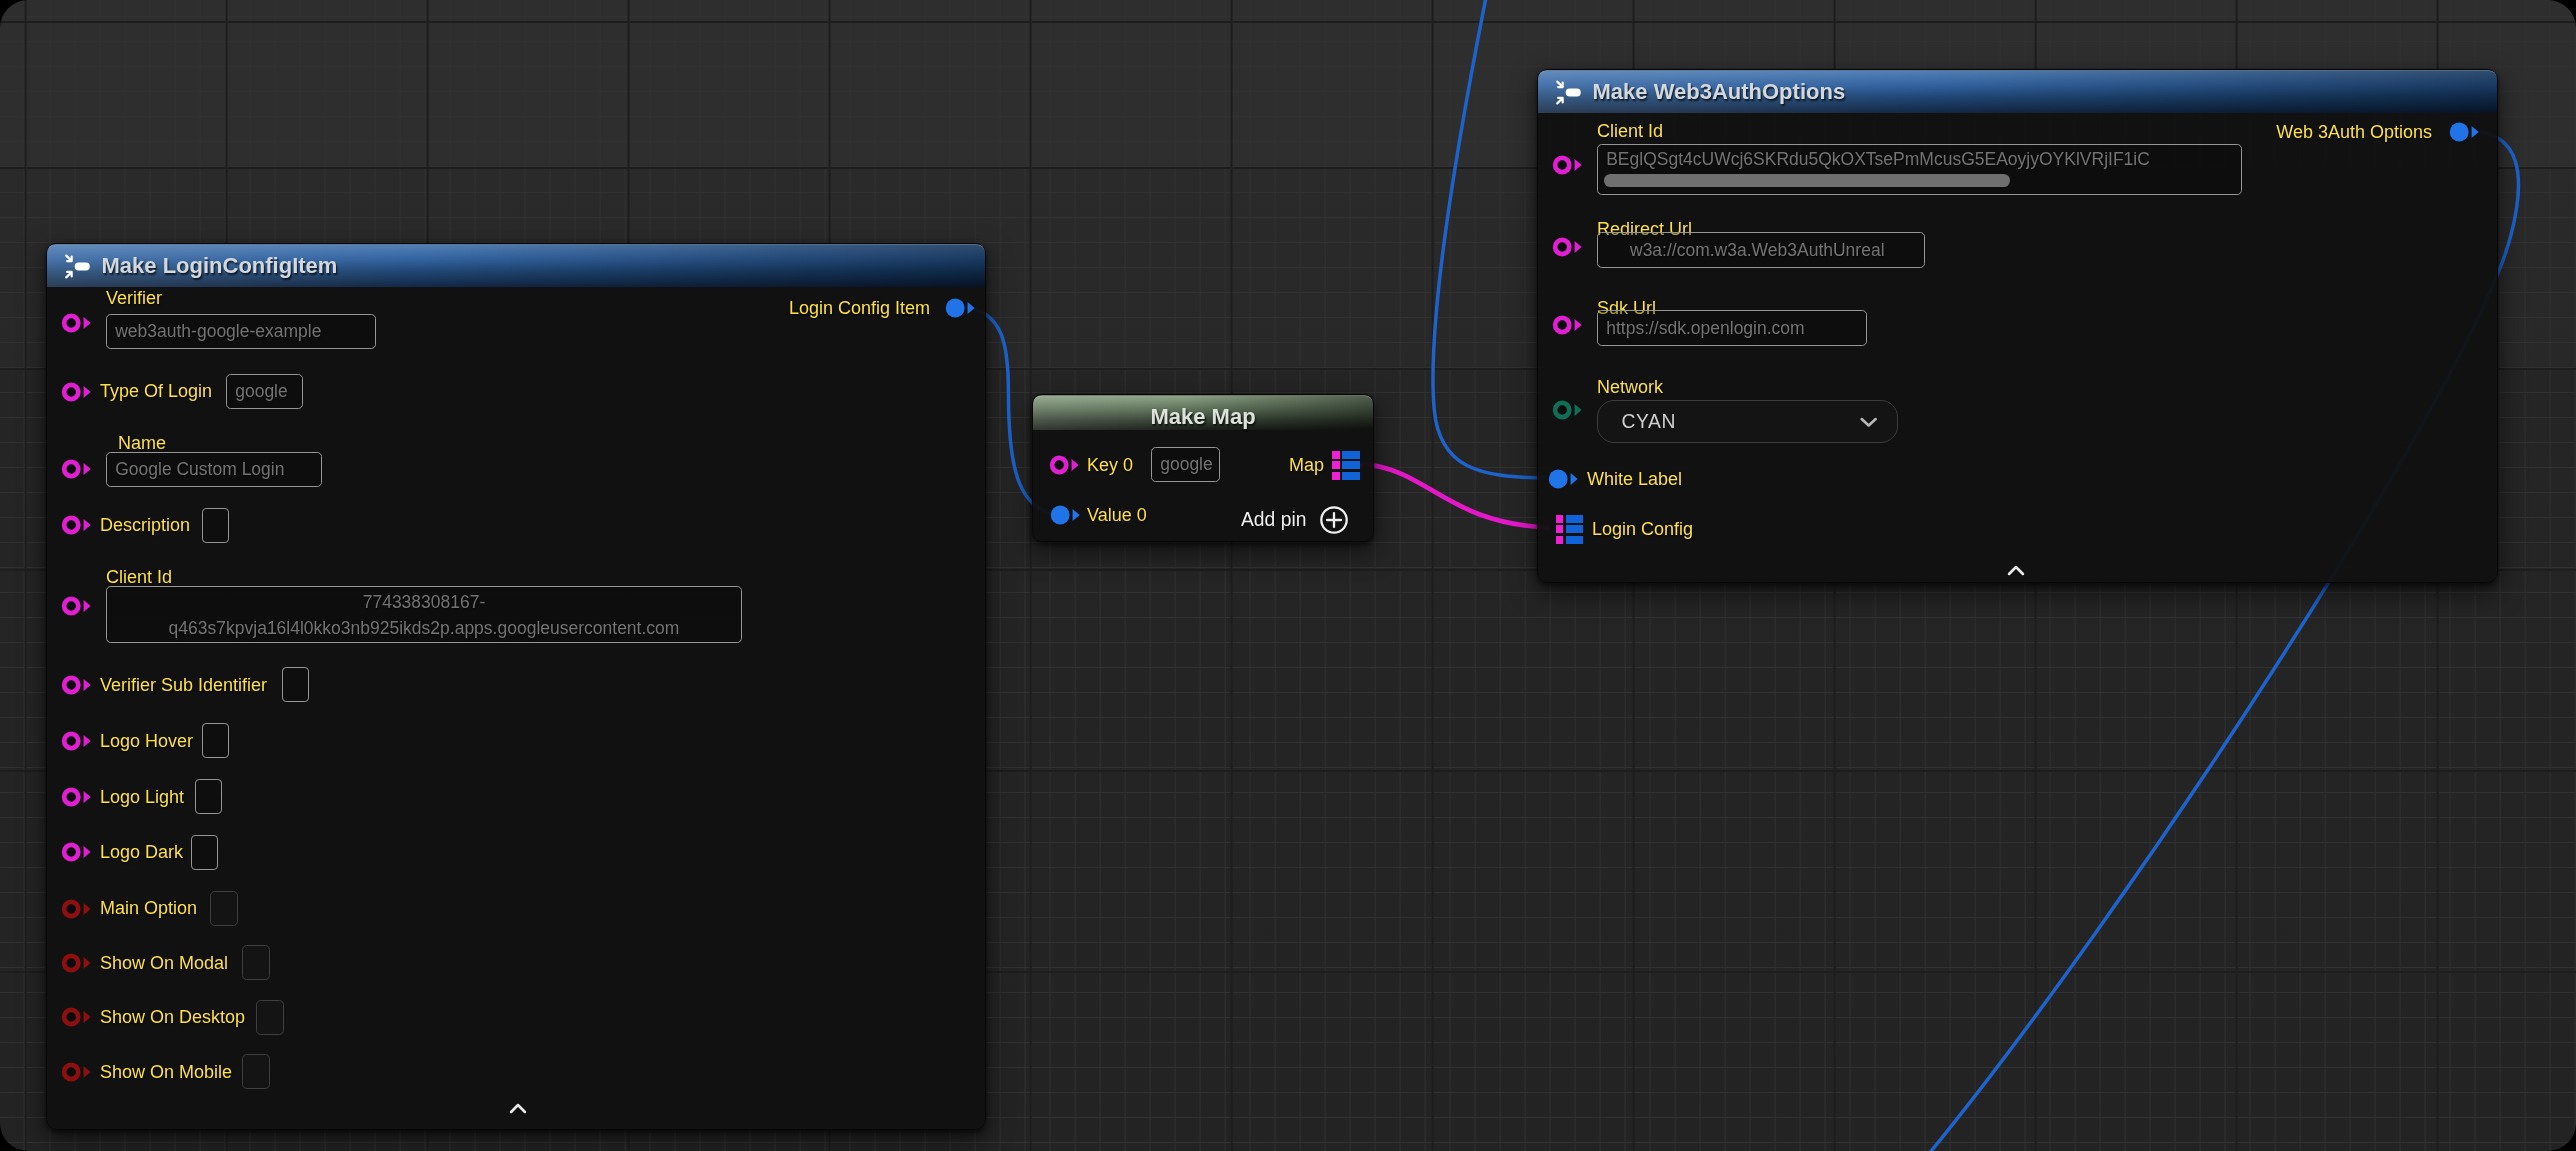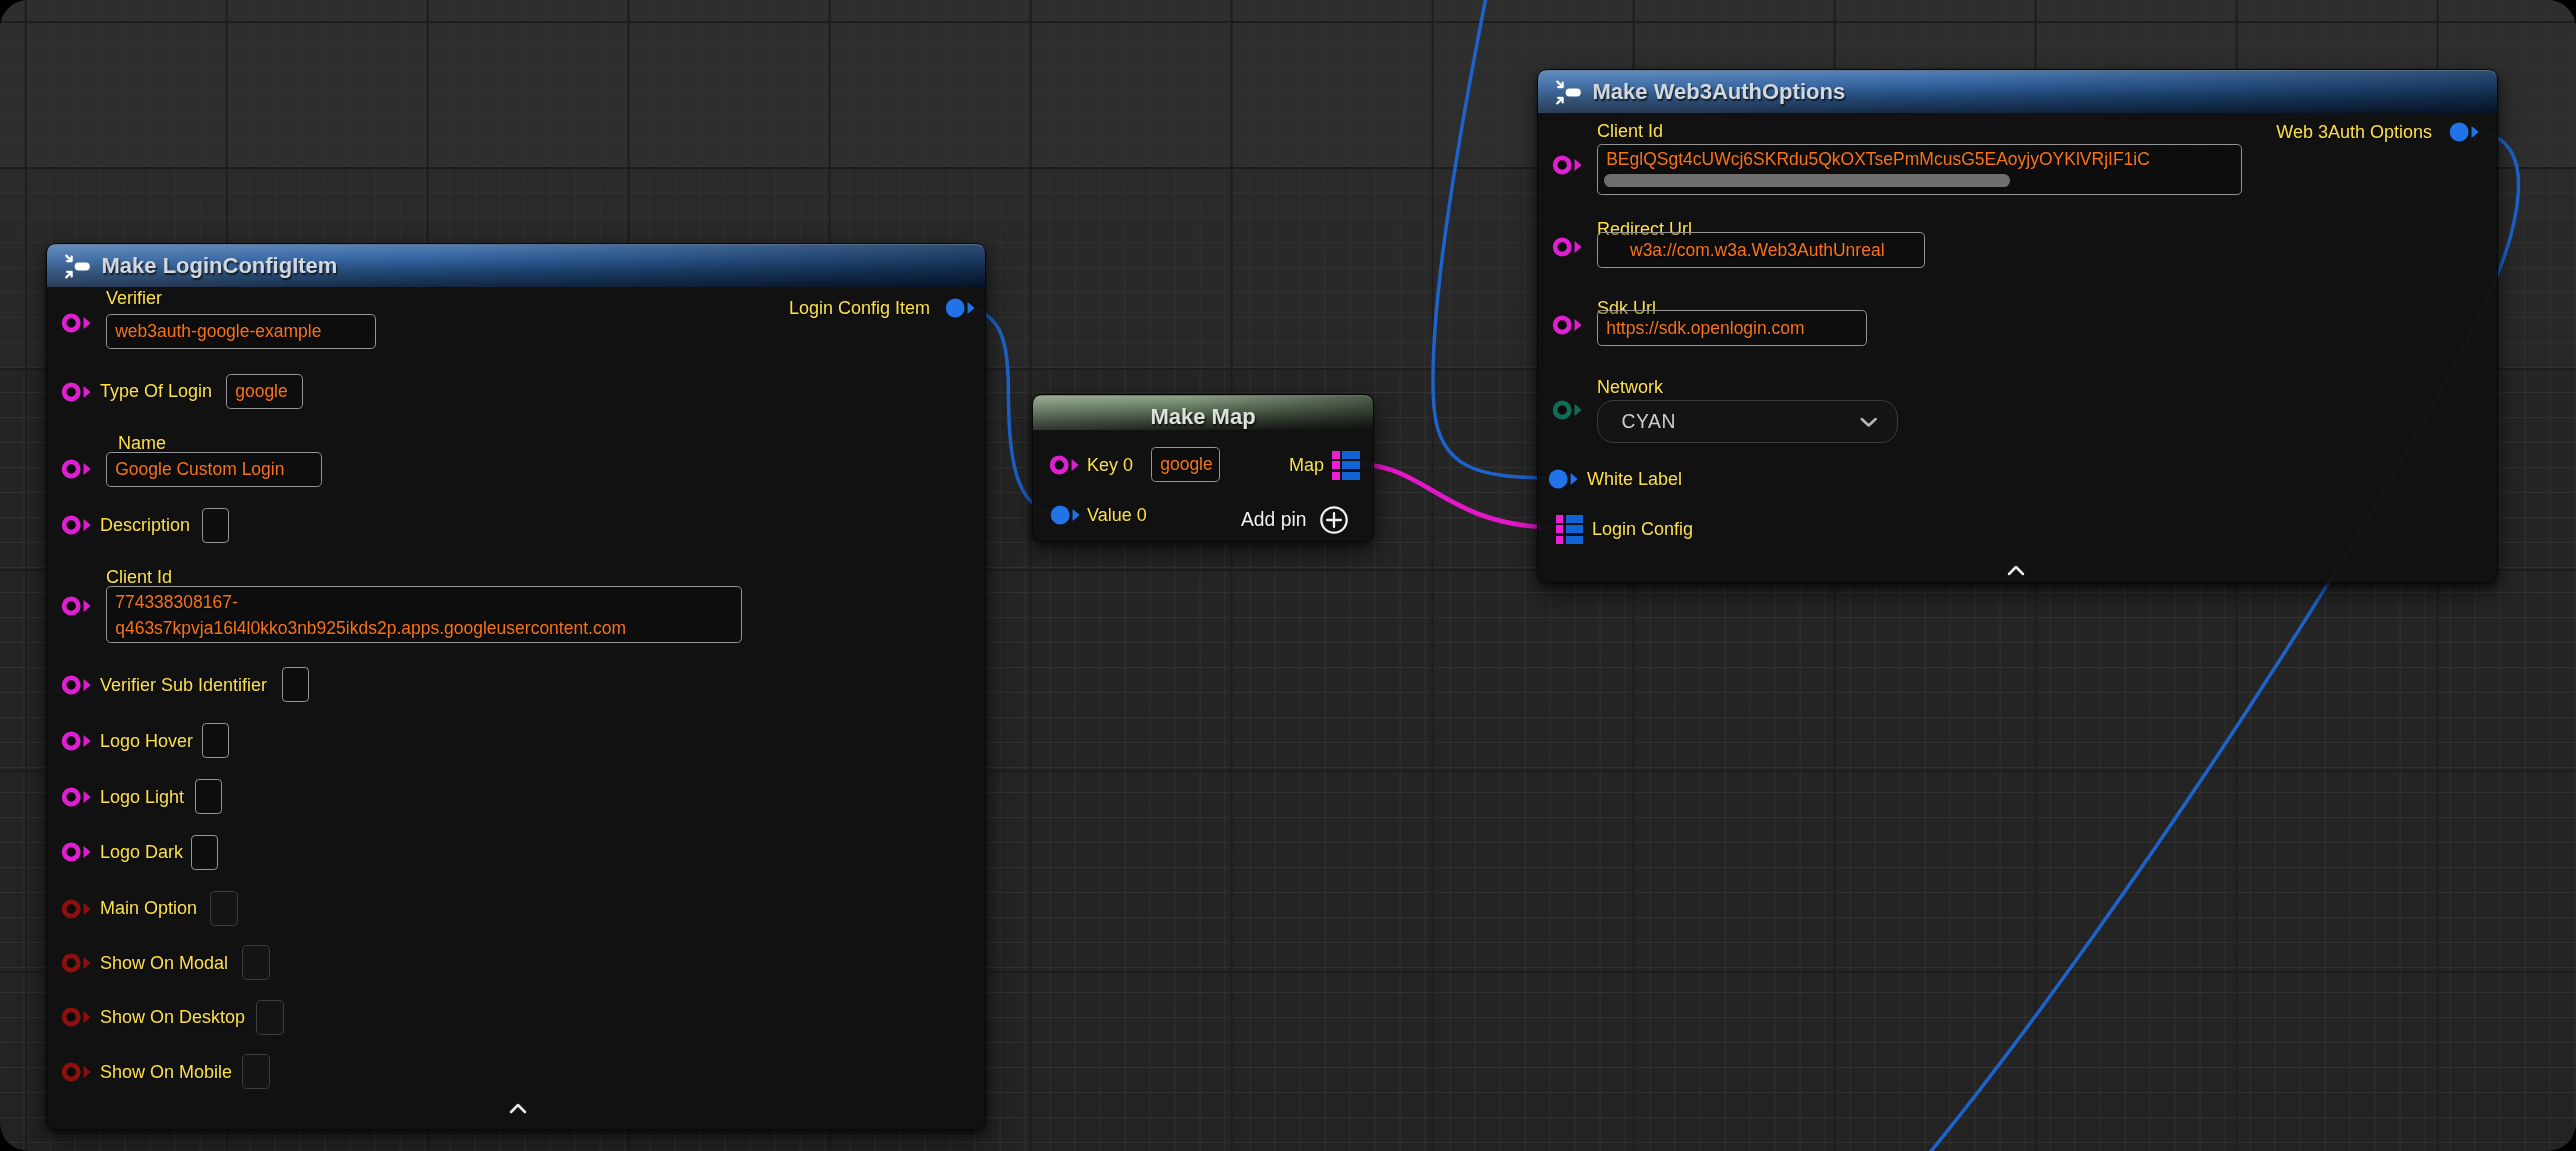--- a/index.html
+++ b/index.html
@@ -42,21 +42,21 @@
   .hdr .title{font-weight:bold;font-size:22px;color:#d3d8de;text-shadow:1.2px 1.8px 1.8px rgba(0,0,0,0.7);white-space:nowrap;}
   .hdr.green .title{color:#dde2da;}
   .pin{position:absolute;width:33px;height:26px;}
   .plabel{
     position:absolute;font-size:18px;color:#fde047;text-shadow:0.6px 1.2px 1.8px rgba(0,0,0,0.75);
     white-space:nowrap;transform:translateY(-50%);
   }
   .plabel.right{transform:translate(-100%,-50%);}
   .tbox{
     position:absolute;border:1.8px solid #969696;border-radius:4.7px;background:rgba(8,8,8,0.3);
-    color:#f97316;font-size:17.5px;display:flex;align-items:center;padding:0 8.2px;white-space:nowrap;
+    color:#737373;font-size:17.5px;display:flex;align-items:center;padding:0 8.2px;white-space:nowrap;
     text-shadow:0.6px 0.6px 1.2px rgba(0,0,0,0.6);
   }
   .tbox.multi{display:block;line-height:26px;padding-top:2.3px;}
   .emptybox{position:absolute;width:27px;height:35px;border:1.8px solid #969696;border-radius:4.1px;background:rgba(8,8,8,0.25);}
   .checkbox{position:absolute;width:28px;height:35px;border:1.8px solid #3f3f3f;border-radius:4.7px;background:#141414;}
   .dropdown{
     position:absolute;background:#141414;border:1.8px solid #3c3c3c;border-radius:17px;
     display:flex;align-items:center;justify-content:space-between;padding:0 16.4px 0 23.4px;
     color:#cfcfcf;font-size:19.3px;letter-spacing:0.6px;
   }
@@ -73,21 +73,21 @@
 
 <div class="canvas">
 
   <svg class="wires" width="2576" height="1151" viewBox="0 0 4404 1968">
     <path d="M 2542,-12 C 2496,220 2438,545 2452,700 C 2461,800 2528,817 2645,817" fill="none" stroke="#1d63cb" stroke-width="6"></path>
     <path d="M 1648,525 C 1716,533 1724,592 1724,672 C 1724,796 1740,866 1800,878" fill="none" stroke="#1d63cb" stroke-width="6"></path>
     <path d="M 2324,793 C 2442,799 2470,896 2650,902" fill="none" stroke="#e518c9" stroke-width="8"></path>
     <path d="M 4226,224 C 4308,228 4320,298 4293,402 C 4230,650 3640,1560 3282,1992" fill="none" stroke="#1d63cb" stroke-width="6"></path>
   </svg>
 
-  <div class="node" style="left:46px;top:243px;width:940px;height:887px;">
+  <div class="node" style="left:46px;top:243px;width:940px;height:887px;text-align:center;">
     <div class="hdr blue">
       <svg width="29" height="29" viewBox="0 0 48 48">
         <path d="M7 6 L16 15 M16 15 L16 7.5 M16 15 L8.5 15" stroke="#fff" stroke-width="3.6" fill="none" stroke-linecap="round"></path>
         <path d="M7 42 L16 33 M16 33 L16 40.5 M16 33 L8.5 33" stroke="#fff" stroke-width="3.6" fill="none" stroke-linecap="round"></path>
         <rect x="21" y="17.5" width="25" height="13" rx="6.5" fill="#fff"></rect>
       </svg>
       <span class="title">Make LoginConfigItem</span>
     </div>
 
     <span class="plabel right" style="left:883px;top:64px;">Login Config Item</span>

